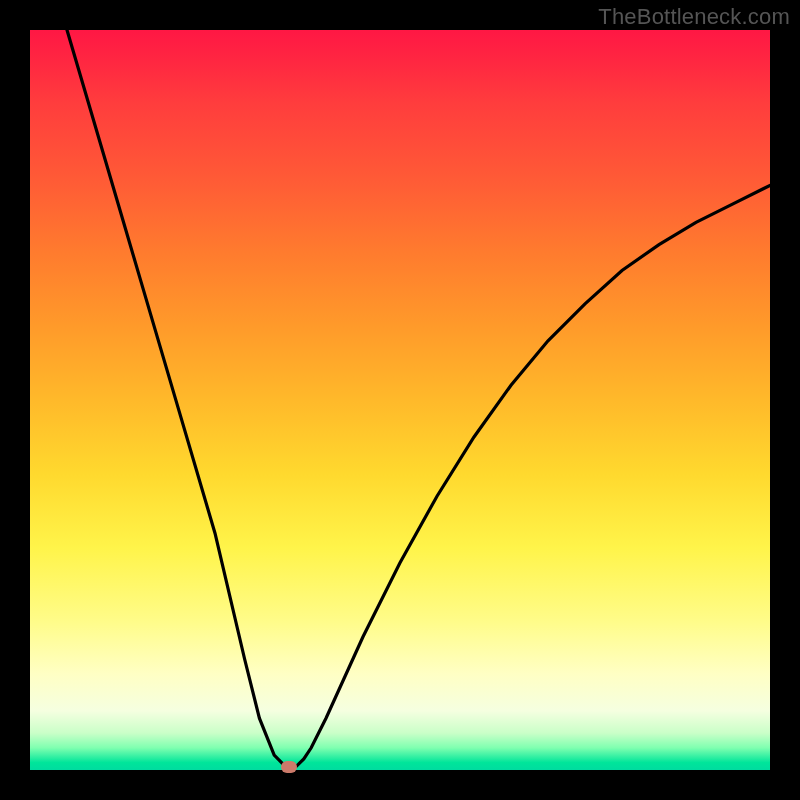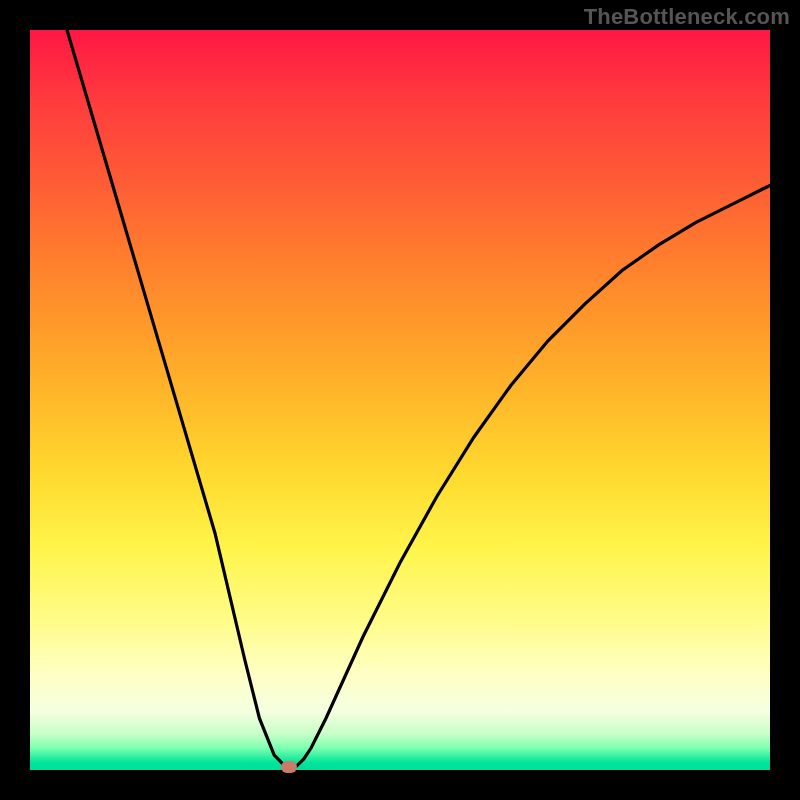--- a/index.html
+++ b/index.html
@@ -49,21 +49,21 @@
     left: 30px;
     width: 740px;
     height: 740px;
   }
   .watermark {
     position: absolute;
     top: 4px;
     right: 10px;
     color: #555;
     font-size: 22px;
-    font-weight: 700;
+    font-weight: 400;
     letter-spacing: 0.2px;
   }
   .marker {
     position: absolute;
     width: 16px;
     height: 12px;
     background: #cc7a6a;
     border-radius: 6px;
     transform: translate(-50%, -50%);
   }

